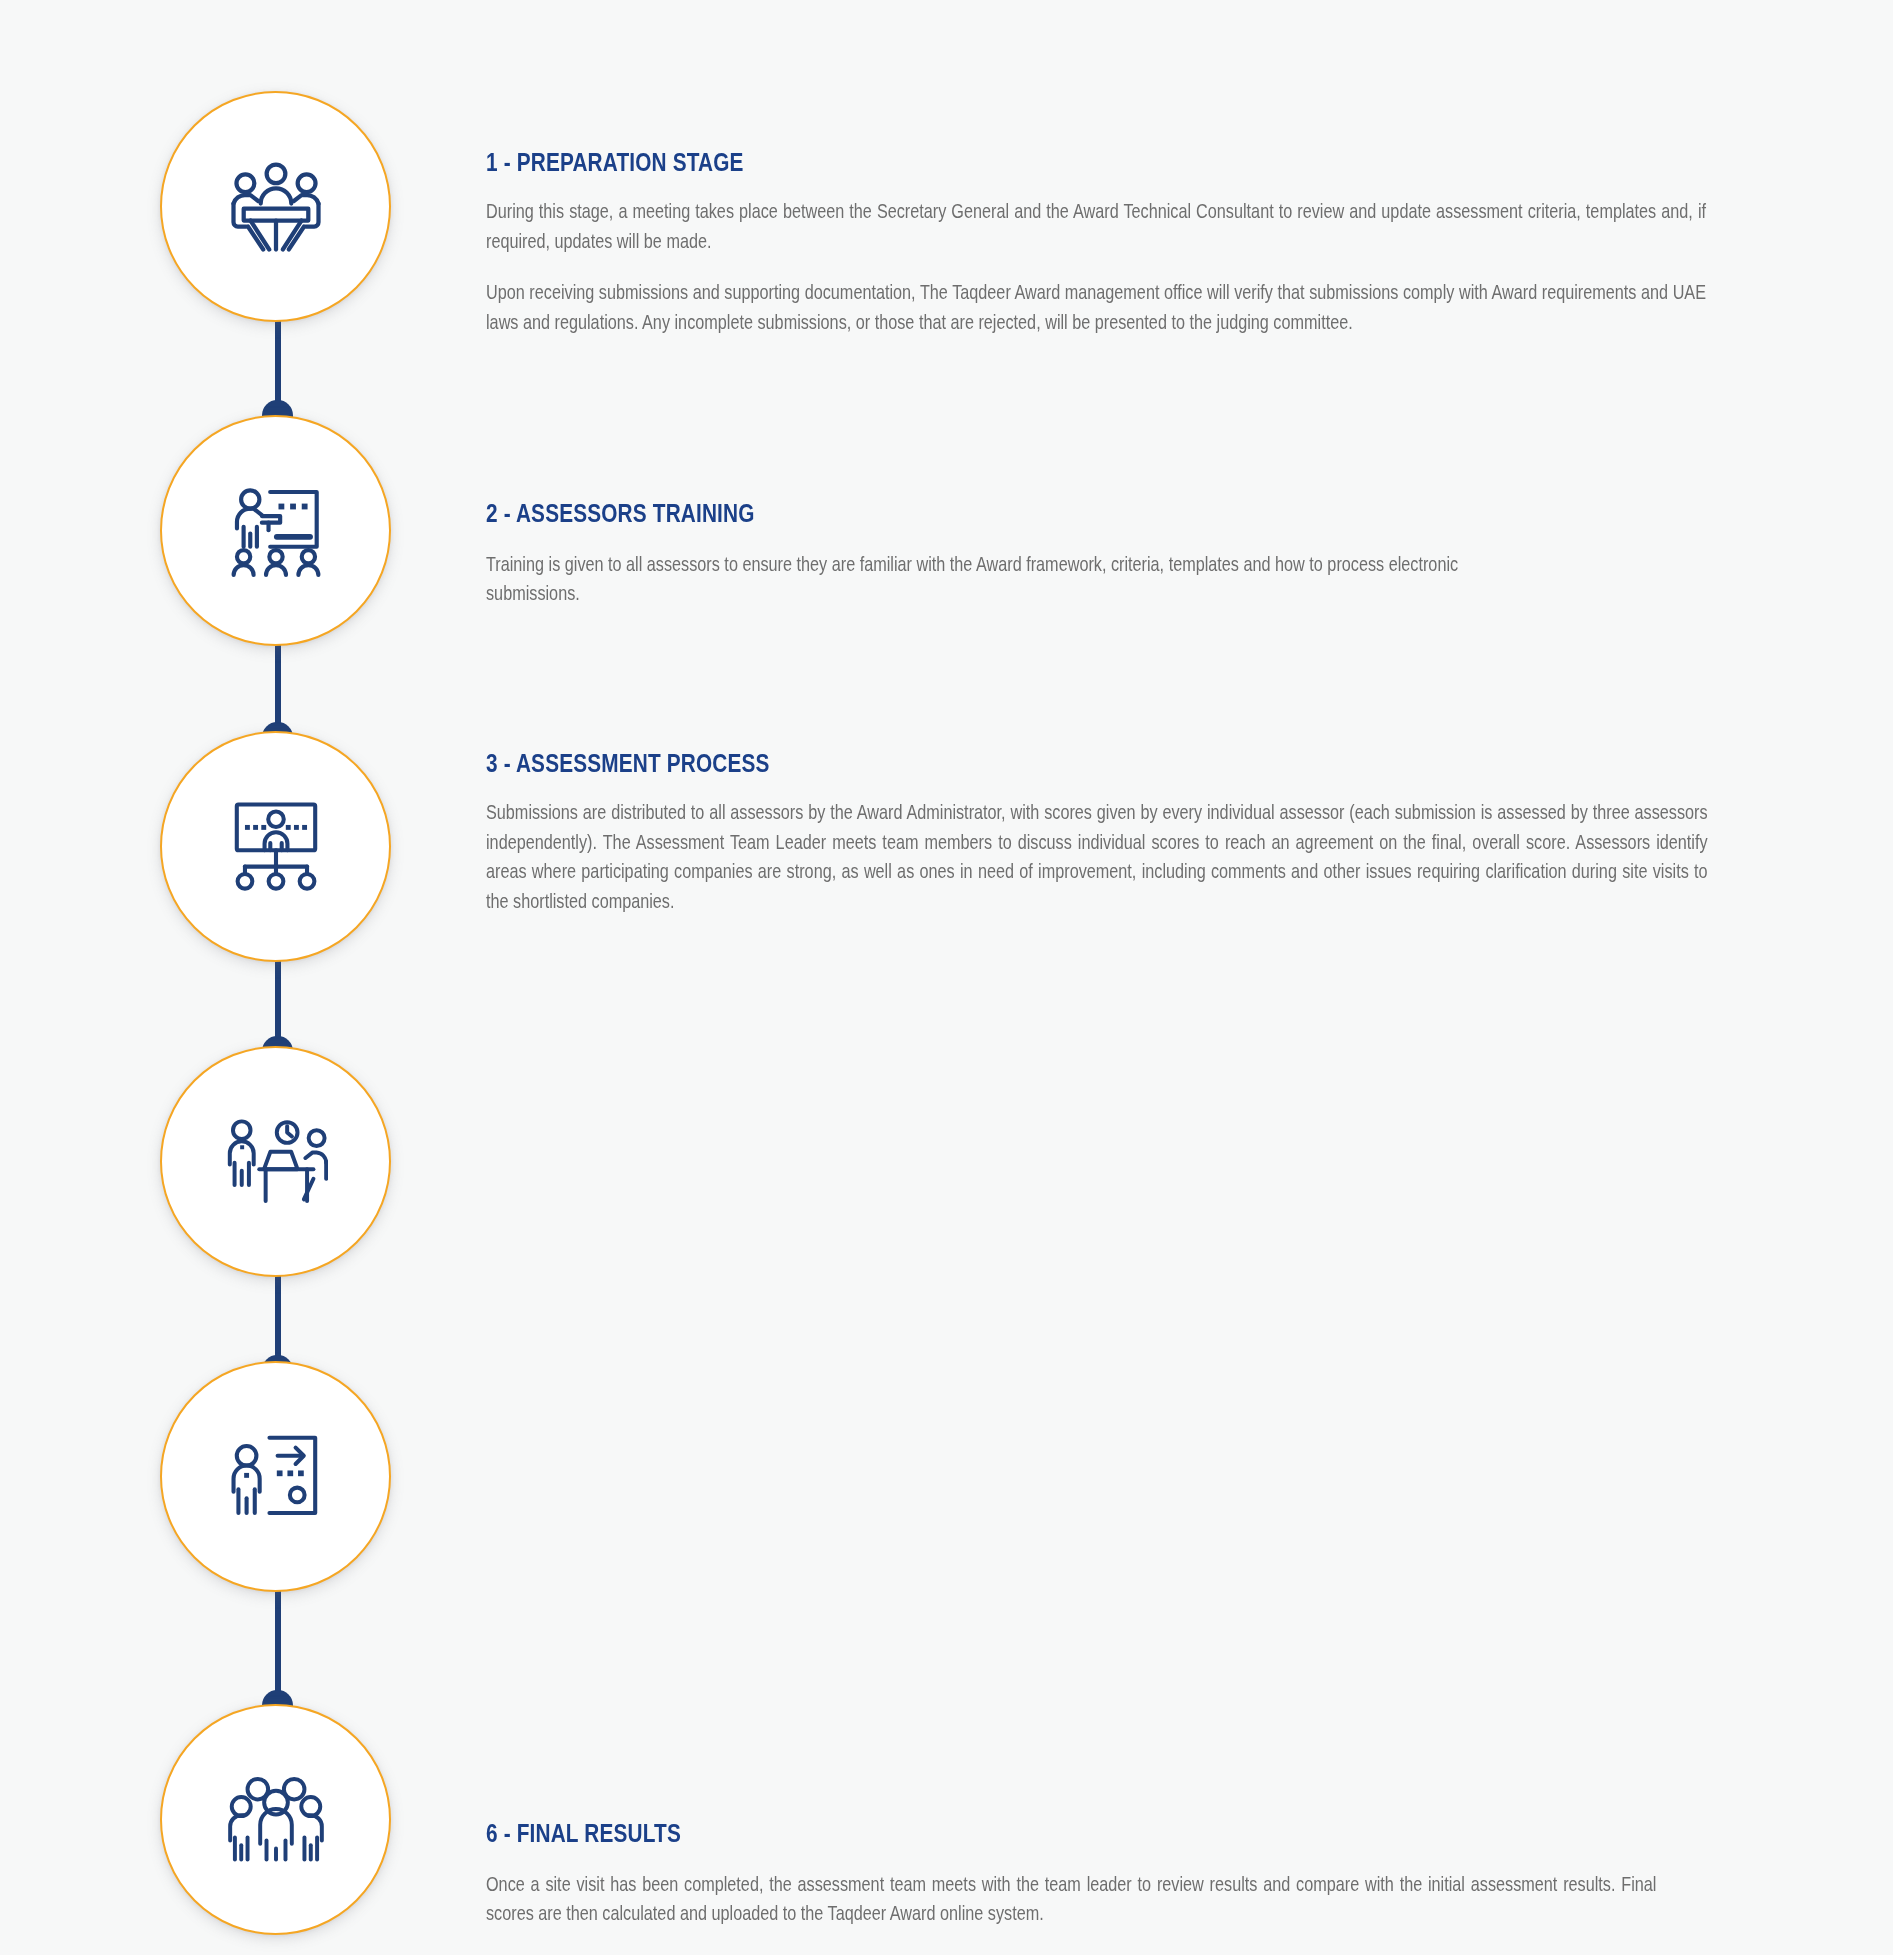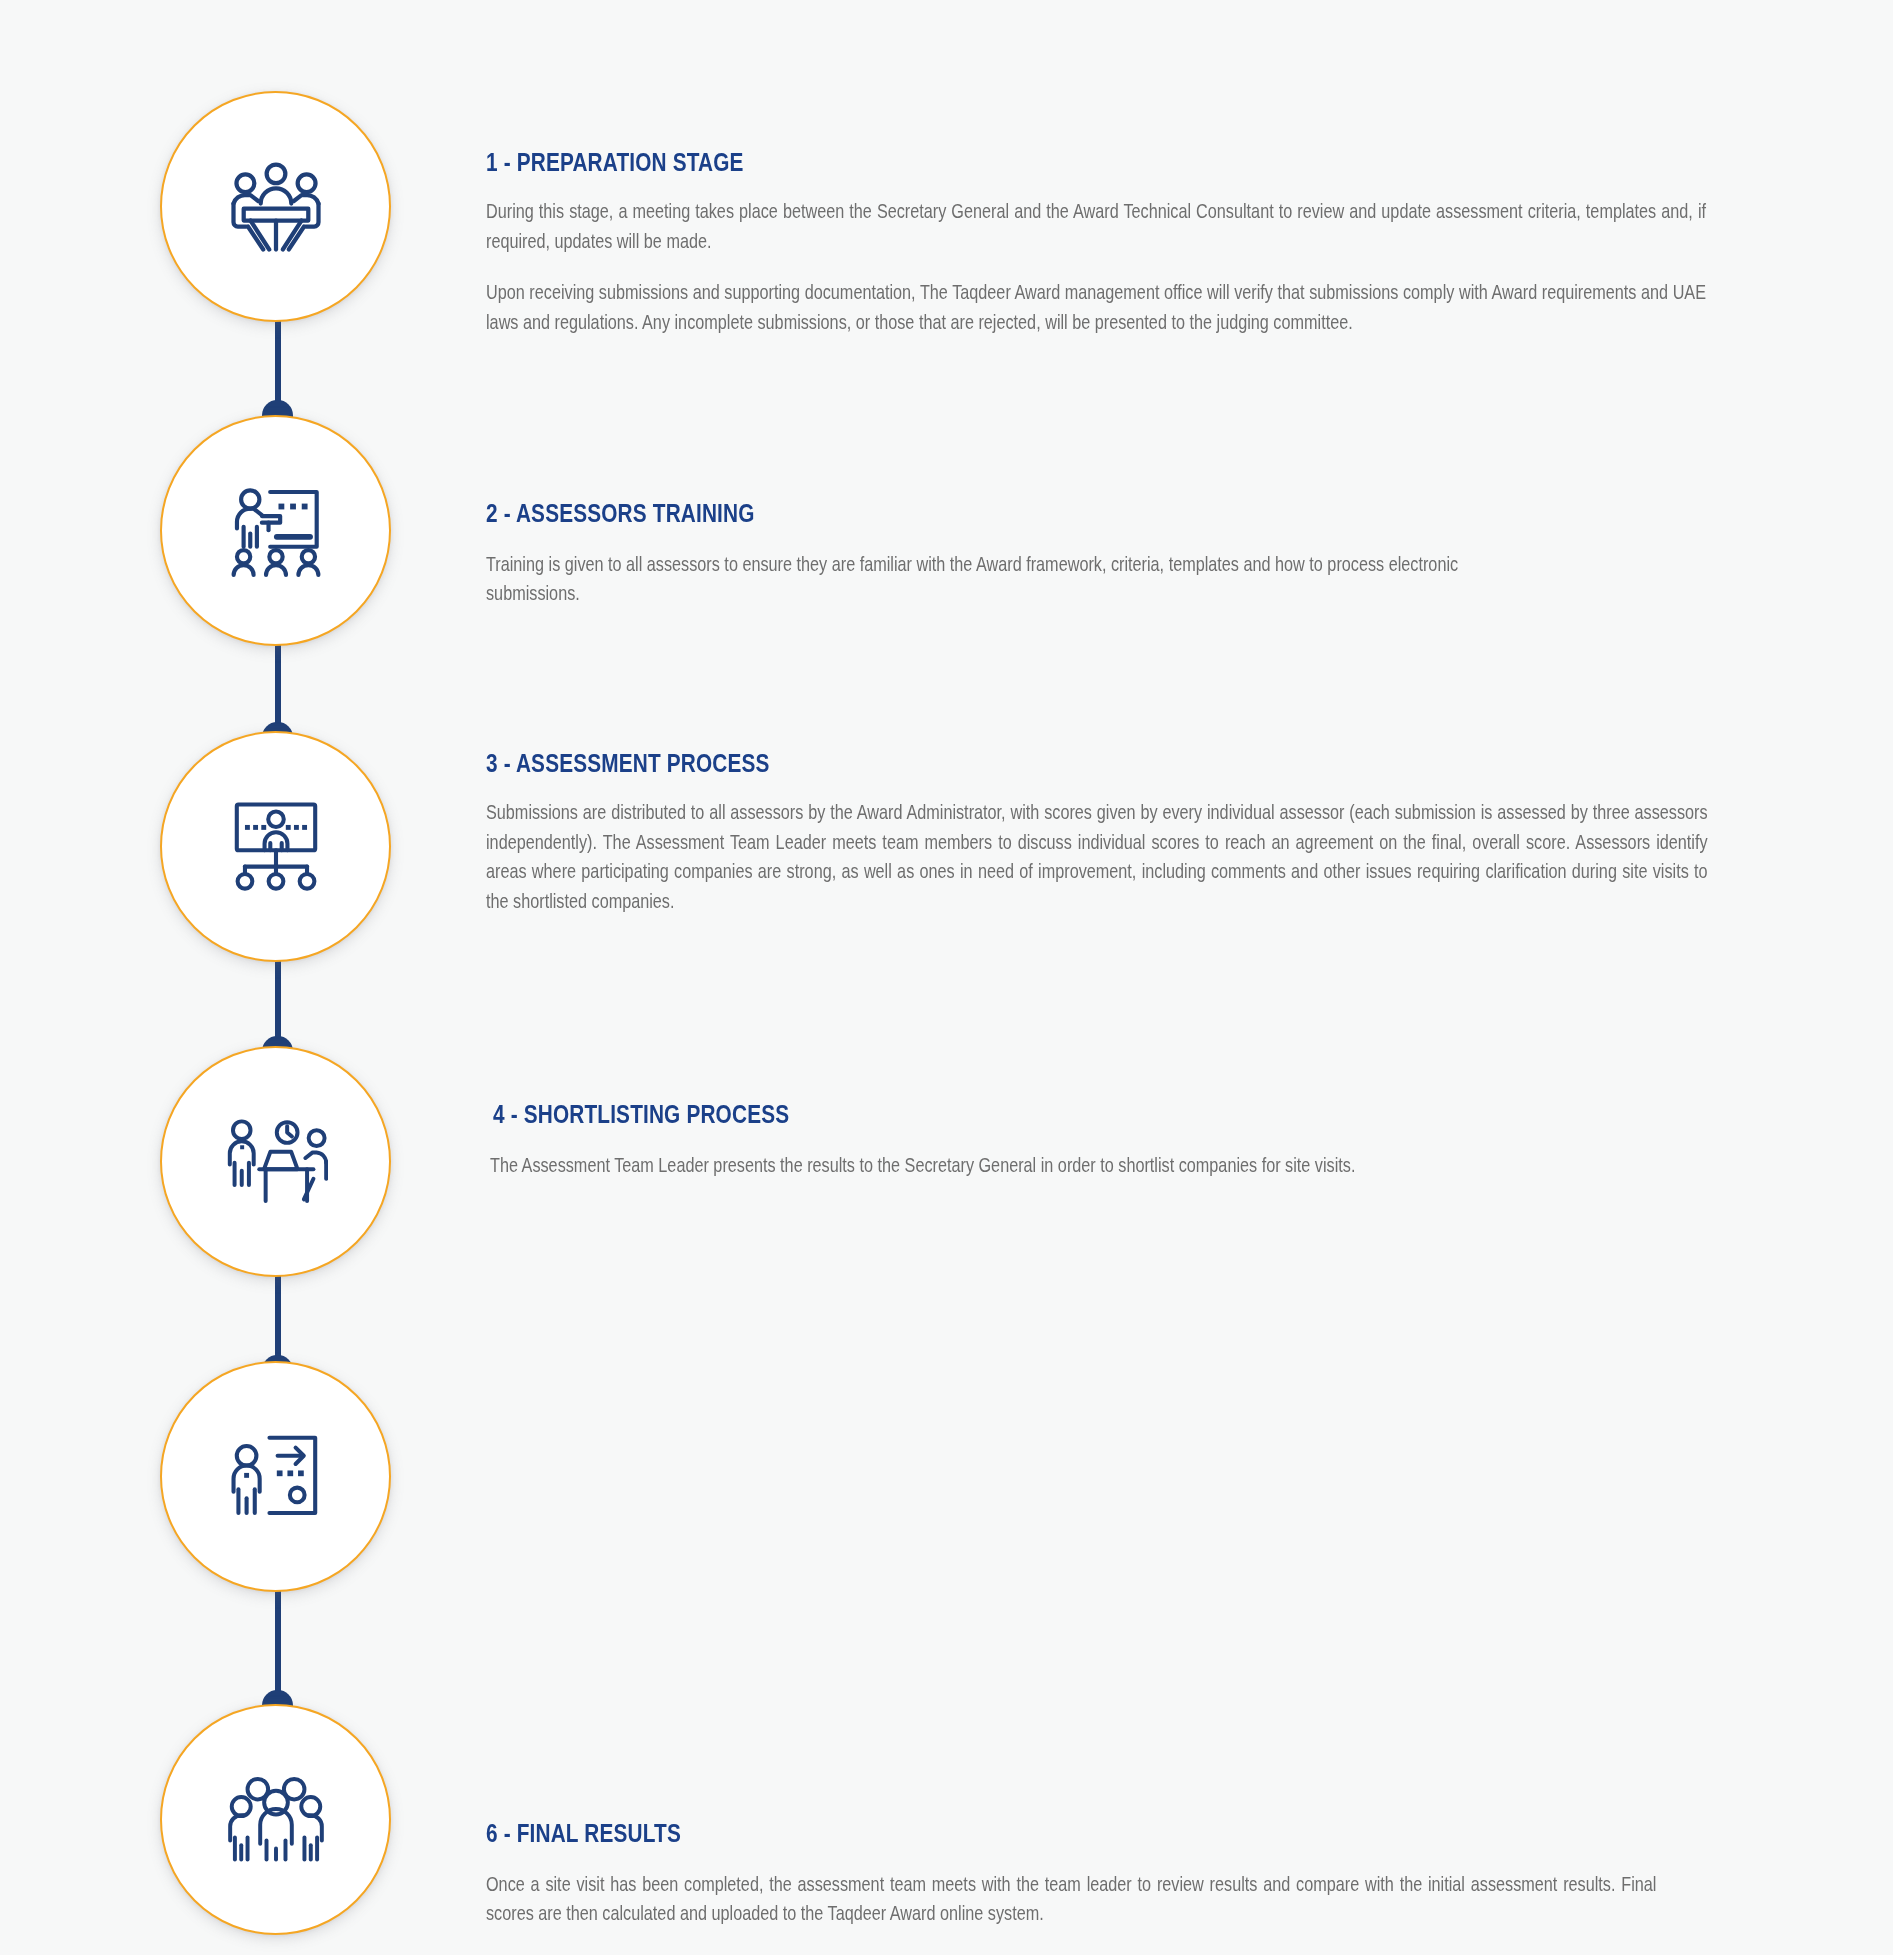--- a/index.html
+++ b/index.html
@@ -305,24 +305,20 @@
   <div class="stage-block" style="top:500px; width:1232px;">
     <h2 class="stage-title">2 - ASSESSORS TRAINING</h2>
     <p class="stage-body" style="margin-top:23.5px; width:1330px;">Training is given to all assessors to ensure they are familiar with the Award framework, criteria, templates and how to process electronic submissions.</p>
   </div>
 
   <div class="stage-block" style="top:750px; width:1232px;">
     <h2 class="stage-title">3 - ASSESSMENT PROCESS</h2>
     <p class="stage-body justify" style="margin-top:22px; width:1527px;">Submissions are distributed to all assessors by the Award Administrator, with scores given by every individual assessor (each submission is assessed by three assessors independently). The Assessment Team Leader meets team members to discuss individual scores to reach an agreement on the final, overall score. Assessors identify areas where participating companies are strong, as well as ones in need of improvement, including comments and other issues requiring clarification during site visits to the shortlisted companies.</p>
   </div>
 
-  <div class="stage-block" style="top:1101px; width:1232px; padding-left:7px;">
-    <h2 class="stage-title">4 - SHORTLISTING PROCESS</h2>
-    <p class="stage-body" style="margin-top:23.5px; margin-left:-3.1px; width:1330px;">The Assessment Team Leader presents the results to the Secretary General in order to shortlist companies for site visits.</p>
-  </div>
 
 
   <div class="stage-block" style="top:1820px; width:1232px;">
     <h2 class="stage-title">6 - FINAL RESULTS</h2>
     <p class="stage-body justify" style="margin-top:23.5px; width:1463px;">Once a site visit has been completed, the assessment team meets with the team leader to review results and compare with the initial assessment results. Final scores are then calculated and uploaded to the Taqdeer Award online system.</p>
   </div>
 
 </div>
 
 

